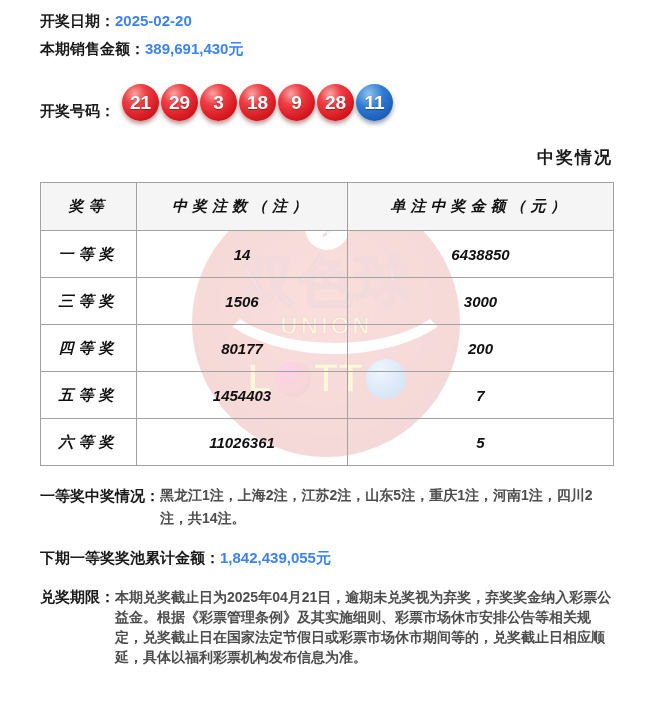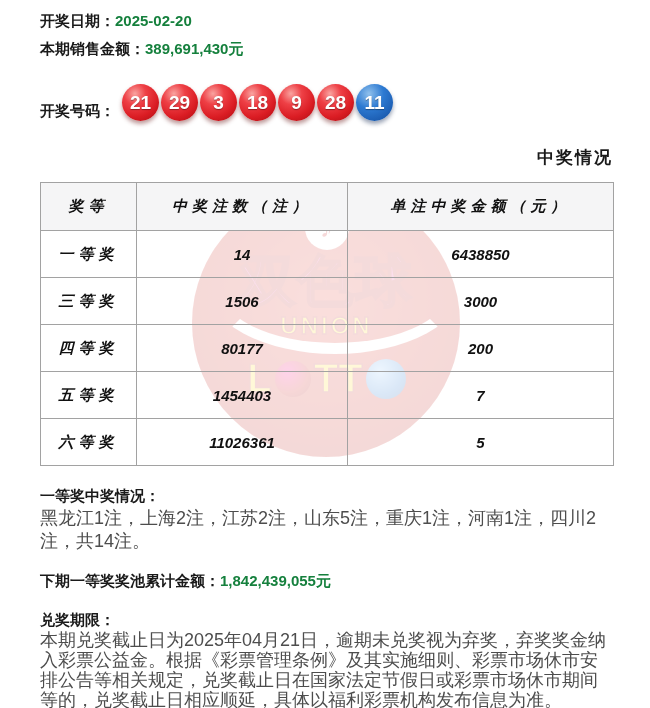--- a/index.html
+++ b/index.html
@@ -6,21 +6,21 @@
   body {
     width:650px; height:708px; background:#ffffff;
     font-family:"Liberation Sans","DejaVu Sans",sans-serif;
     color:#1a1a1a; overflow:hidden;
   }
   .page { padding:12px 36px 0 40px; position:relative; width:574px; }
 
   
   .info-line { font-size:15px; font-weight:bold; line-height:18px; margin-bottom:10px; white-space:nowrap; }
   .info-line .lbl { color:#1a1a1a; }
-  .info-line .val { color:#15803d; }
+  .info-line .val { color:#3b82f6; }
 
   
   .numbers-row { display:flex; align-items:flex-end; margin-top:21px; height:42px; }
   .numbers-label { font-size:15px; font-weight:bold; margin-right:7px; white-space:nowrap; }
   .ball {
     width:37px; height:37px; border-radius:50%;
     display:flex; align-items:center; justify-content:center;
     color:#fff; font-weight:bold; font-size:19px;
     margin-right:2px; flex:0 0 auto;
     text-shadow:0 1px 1px rgba(0,0,0,0.35);
@@ -65,23 +65,23 @@
   .wm-union { position:absolute; top:128px; width:100%; text-align:center;
     font-size:24px; font-weight:bold; color:#ffd821; -webkit-text-stroke:1.5px #c03030; letter-spacing:3px; }
   .wm-lotto { position:absolute; top:172px; width:100%; text-align:center;
     font-size:40px; font-weight:bold; color:#ffd821; -webkit-text-stroke:1.5px #c03030;
     display:flex; align-items:center; justify-content:center; gap:3px; }
   .wm-ball { display:inline-block; border-radius:50%; -webkit-text-stroke:0; }
   .wm-ball-red { width:36px; height:36px; background:radial-gradient(circle at 35% 30%, #f08, #d01818 60%, #900); }
   .wm-ball-blue { width:40px; height:40px; background:radial-gradient(circle at 35% 30%, #9cf, #2d7ad2 60%, #124a96); }
 
   
-  .para { display:flex; align-items:flex-start;flex-direction:column; }
+  .para { display:flex; align-items:flex-start; }
   .para .plabel { font-weight:bold; font-size:15px; white-space:nowrap; color:#1a1a1a; flex:0 0 auto; }
-  .para .ptext { color:#4d4d4d; font-size:18px; flex:1 1 auto; }
+  .para .ptext { color:#4d4d4d; font-size:14px; flex:1 1 auto;font-weight:bold; }
   .para-first { margin-top:18px; width:574px; }
   .para-first .plabel { line-height:23px; }
   .para-first .ptext { line-height:23px; }
   .jackpot-line { margin-top:19px; }
   .para-redeem { margin-top:20px; width:574px; }
   .para-redeem .plabel { line-height:20px; }
   .para-redeem .ptext { line-height:20px; }
 </style>
 </head>
 <body>

